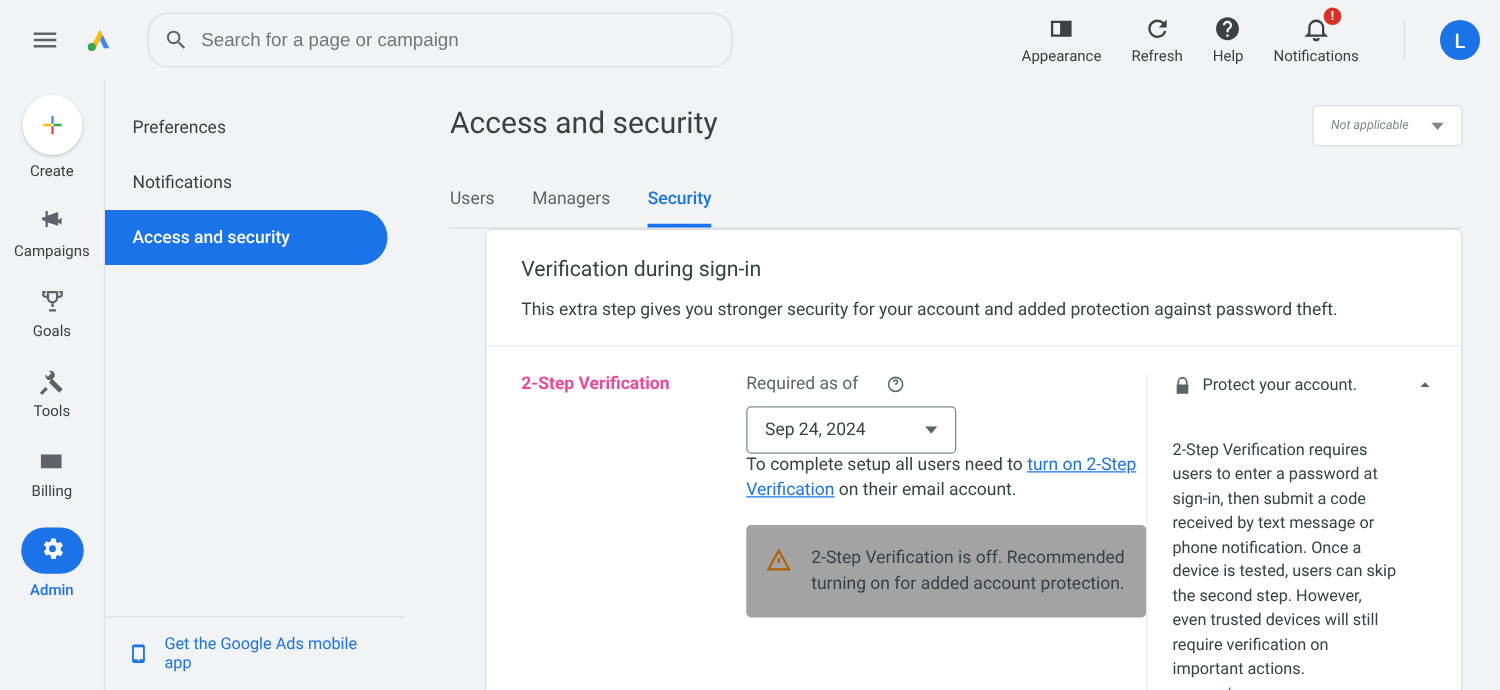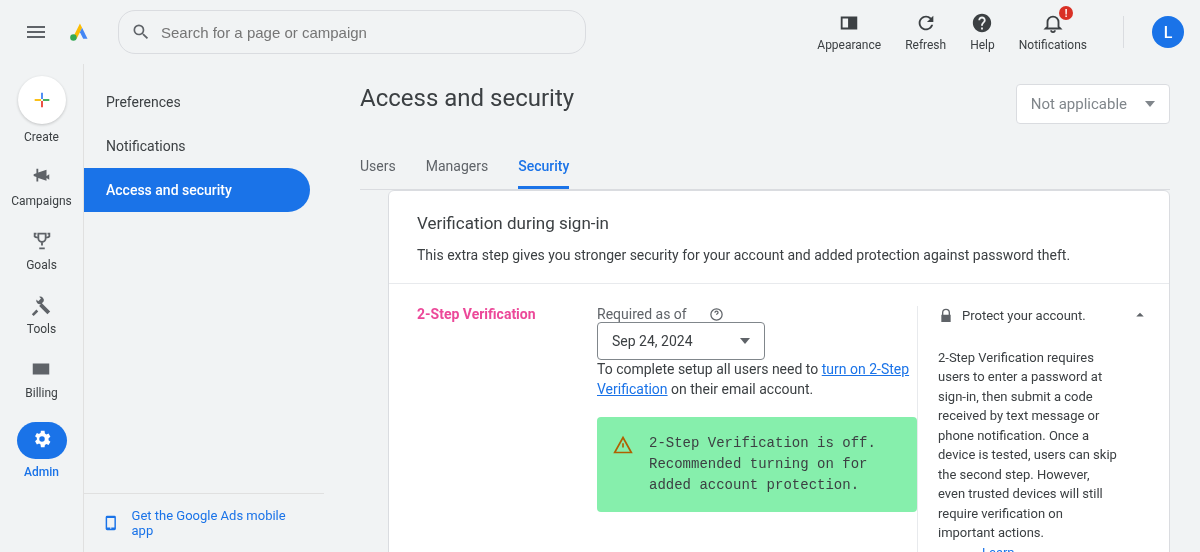--- a/index.html
+++ b/index.html
@@ -35,42 +35,42 @@
 .sidebar { width: 256px; padding-top: 16px; position: relative; }
 .side-item { padding: 14px 0 14px 22px; font-size: 14px; color: #3c4043; cursor: pointer; border-radius: 0 22px 22px 0; margin-right: 30px; }
 .side-item.active { background: #1a73e8; color: #fff; font-weight: 500; }
 .mobile-app { position: absolute; bottom: 0; left: 0; right: 16px; border-top: 1px solid #e0e0e0; padding: 14px 18px; display: flex; align-items: center; gap: 12px; }
 .mobile-app a { color: #1a73e8; font-size: 13px; text-decoration: none; }
 
 
 .main { flex: 1; padding: 20px 30px 0 20px; overflow-y: auto; }
 .page-head { display: flex; justify-content: space-between; align-items: flex-start; }
 .page-title { font-size: 24px; color: #3c4043; font-weight: 400; }
-.na-select { border: 1px solid #dadce0; border-radius: 4px; background: #fff; padding: 10px 14px; display: flex; align-items: center; gap: 18px; color: #80868b; font-size: 15px; cursor: pointer; }
+.na-select { border: 1px solid #dadce0; border-radius: 4px; background: #fff; padding: 10px 14px; display: flex; align-items: center; gap: 18px; color: #80868b; font-size: 10px; cursor: pointer; font-style: italic; }
 .tabs { display: flex; gap: 30px; margin-top: 24px; border-bottom: 1px solid #dadce0; }
 .tab { padding: 10px 0 12px 0; font-size: 14px; color: #5f6368; cursor: pointer; border-bottom: 3px solid transparent; }
 .tab.active { color: #1a73e8; border-bottom-color: #1a73e8; font-weight: 500; }
 
 .card { background: #fff; border: 1px solid #dadce0; border-radius: 6px; margin-top: 0; padding: 22px 28px; margin-left: 28px; }
 .card-title { font-size: 17px; color: #3c4043; margin-bottom: 14px; }
 .card-desc { font-size: 14px; color: #3c4043; padding-bottom: 20px; }
 .card-hr { border: none; border-top: 1px solid #e8eaed; margin: 0 -28px 22px -28px; }
 
 .section-row { display: flex; gap: 0; position: relative; }
 .col-left { width: 180px; font-size: 14px; color: #ec4899; font-weight: bold; }
 .col-mid { flex: 0 0 320px; }
 .col-right { width: 200px; border-left: 1px solid #e8eaed; padding-left: 20px; font-size: 13px; color: #3c4043; line-height: 1.5; }
-.col-right-head { display: flex; align-items: center; gap: 8px; margin-bottom: 22px; }
-
-.required-label { font-size: 14px; color: #5f6368; display: flex; align-items: center; gap: 22px; }
+.col-right-head { display: flex; align-items: center; gap: 8px; margin-bottom: 32px; }
+
+.required-label { font-size: 14px; color: #5f6368; display: flex; align-items: center; gap: 22px; margin-bottom: 10px; }
 .date-select { border: 1px solid #80868b; border-radius: 4px; padding: 10px 14px; width: 168px; display: flex; justify-content: space-between; align-items: center; font-size: 14px; cursor: pointer; }
 .setup-text { font-size: 14px; color: #3c4043; line-height: 1.4; margin-bottom: 18px; }
 .setup-text a { color: #1a73e8; text-decoration: underline; }
 
-.warnbox { background: #86efac; border-radius: 4px; padding: 16px; display: flex; gap: 16px; font-size: 14px; color: #3c4043; line-height: 1.5; font-family: Liberation Mono, monospace; }
+.warnbox { background: #a3a3a3; border-radius: 4px; padding: 16px; display: flex; gap: 16px; font-size: 14px; color: #3c4043; line-height: 1.5; }
 .warn-icon { flex-shrink: 0; margin-top: 2px; }
 
 .chevron-collapse { position: absolute; top: 0; right: -8px; cursor: pointer; }
 a.learn { color: #1a73e8; text-decoration: underline; margin-left: 44px; }
 </style>
 </head>
 <body>
 
 <div class="topbar">
   <div class="menu-icon">

